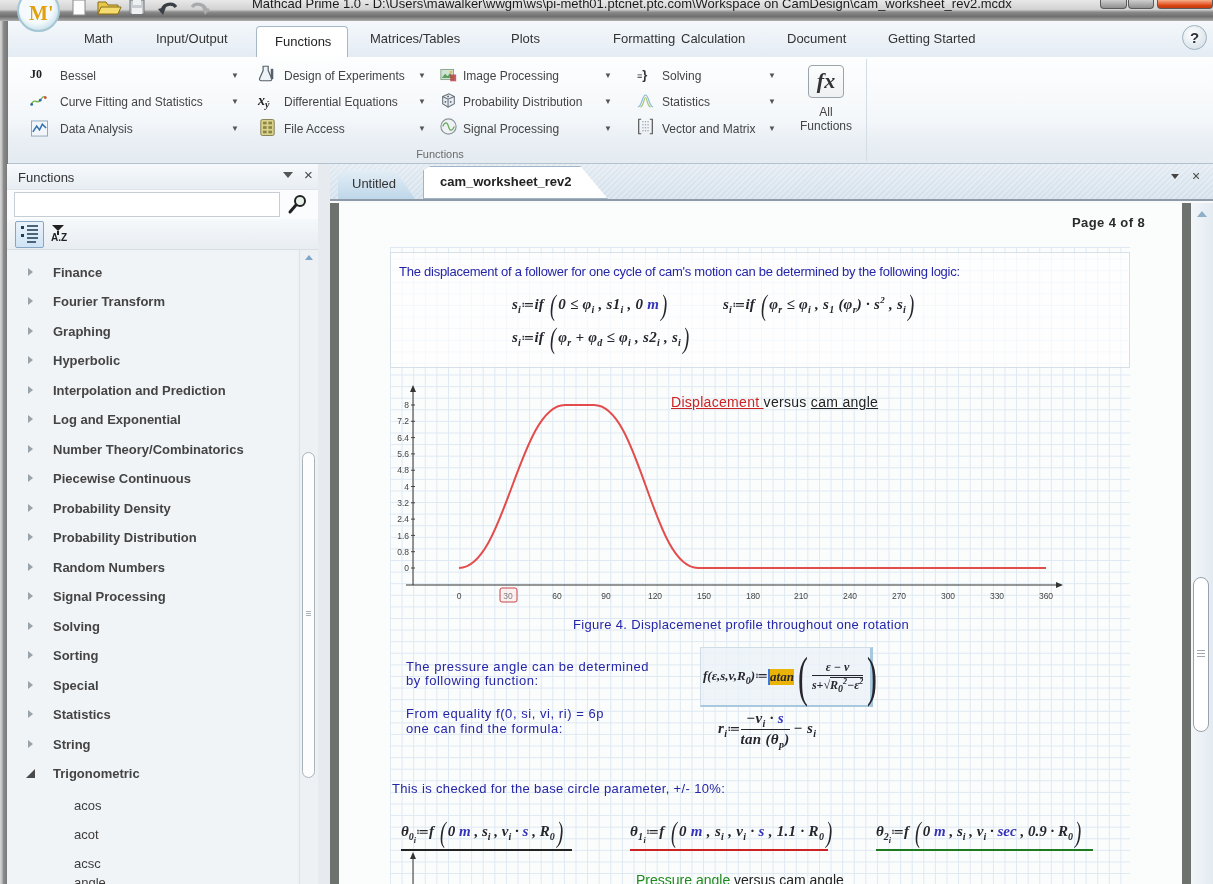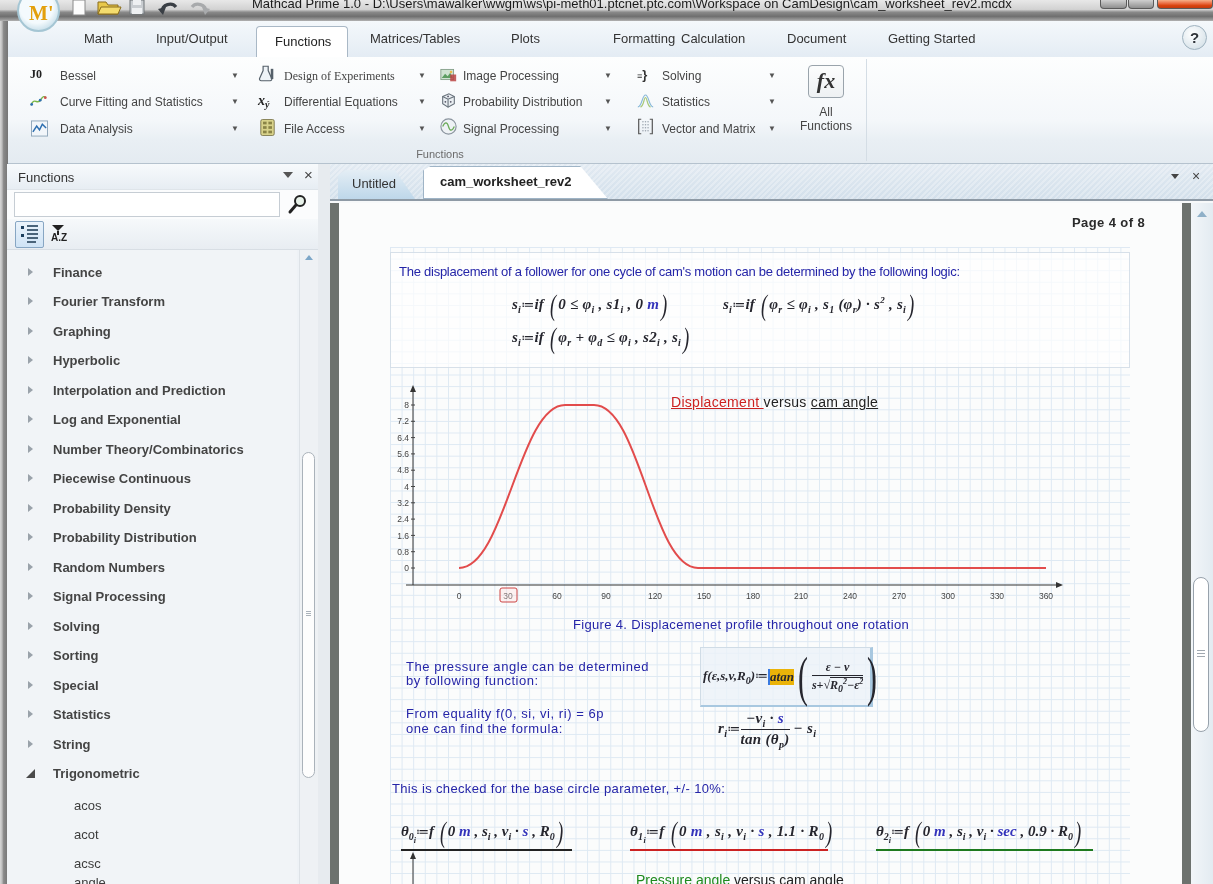--- a/index.html
+++ b/index.html
@@ -178,21 +178,21 @@
     <rect x="0.5" y="0.5" width="17" height="16" fill="#f2f6fa" stroke="#8fa6ba"></rect>
     <path d="M2 12 L6 6 L9 10 L12 4 L16 8" fill="none" stroke="#2e6fb0" stroke-width="1.6"></path>
   </svg>
   <div class="ritem" style="left:60px;top:65px;text-align:right;">Data Analysis</div>
   <div class="rarrow" style="left:231px;top:67px;">▼</div>
 
   <svg class="ricon" style="left:258px;top:8px;" width="20" height="19" viewBox="0 0 20 19">
     <path d="M6 1 L12 1 L12 6 L16 15 A2 2 0 0 1 14 18 L4 18 A2 2 0 0 1 2 15 L6 6 Z" fill="#eef3f7" stroke="#55606a" stroke-width="1.4"></path>
     <rect x="15" y="4" width="3" height="12" fill="#55606a"></rect>
   </svg>
-  <div class="ritem" style="left:284px;top:12px;font-family:Liberation Serif, serif;">Design of Experiments</div>
+  <div class="ritem" style="left:284px;top:12px;">Design of Experiments</div>
   <div class="rarrow" style="left:418px;top:14px;">▼</div>
   <div class="ricon" style="left:258px;top:36px;width:26px;font-family:'Liberation Serif',serif;font-weight:bold;font-style:italic;font-size:14px;color:#222;">x<span style="font-size:10px;vertical-align:-3px;">ý</span></div>
   <div class="ritem" style="left:284px;top:38px;">Differential Equations</div>
   <div class="rarrow" style="left:418px;top:40px;">▼</div>
   <svg class="ricon" style="left:259px;top:62px;" width="16" height="19" viewBox="0 0 16 19">
     <rect x="0.5" y="0.5" width="15" height="18" rx="2" fill="#d8d28a" stroke="#7a744a"></rect>
     <rect x="3" y="3" width="4" height="3" fill="#8a8446"></rect>
       <rect x="9" y="3" width="4" height="3" fill="#8a8446"></rect>
     <rect x="3" y="8" width="4" height="3" fill="#8a8446"></rect>
       <rect x="9" y="8" width="4" height="3" fill="#8a8446"></rect>

